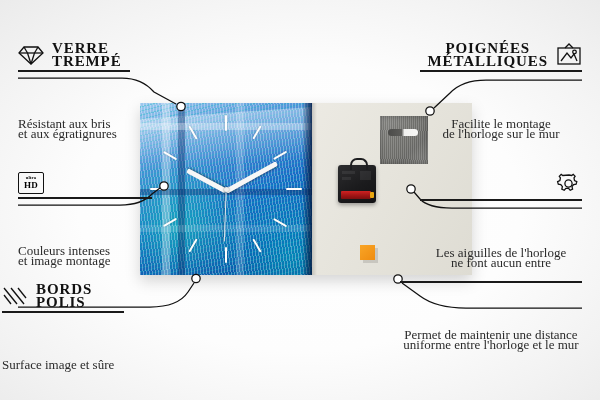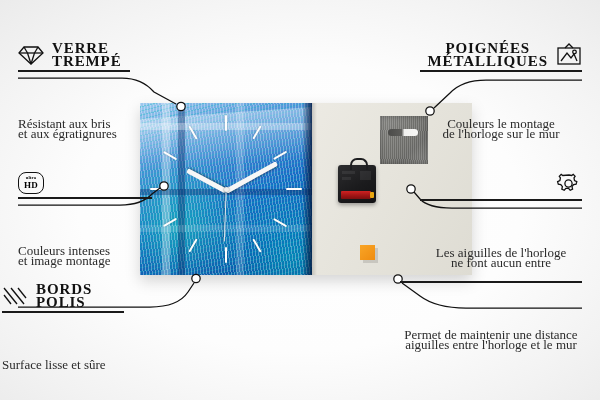--- a/index.html
+++ b/index.html
@@ -100,21 +100,21 @@
   }
   .left .c-head{justify-content:flex-start;}
   .left .c-title,.left .c-sub{text-align:left;}
   .right .c-head{justify-content:flex-end;}
   .right .c-title,.right .c-sub{text-align:center;}
   .ico{flex:0 0 auto;display:block;}
   svg.ico path,svg.ico line,svg.ico polyline,svg.ico polygon,svg.ico rect,svg.ico circle{
     stroke:#111;fill:none;stroke-width:1.3;
   }
   .hdbox{
-    width:24px;height:20px;border:1.5px solid #111;border-radius:8px;
+    width:24px;height:20px;border:1.5px solid #111;border-radius:2px;
     display:flex;flex-direction:column;align-items:center;justify-content:center;line-height:1;
   }
   .hdbox .u{font-size:4.6px;font-weight:bold;letter-spacing:.2px;}
   .hdbox .h{font-size:9px;font-weight:bold;letter-spacing:.3px;}
   #wires{position:absolute;left:0;top:0;width:600px;height:400px;pointer-events:none;}
   #wires path{fill:none;stroke:#111;stroke-width:1.25;}
   #wires circle{fill:#ffffff;stroke:#111;stroke-width:1.25;}
 </style>
 </head>
 <body>
@@ -223,50 +223,50 @@
       <svg class="ico" width="26" height="22" viewBox="0 0 26 22">
         <line x1="2" y1="3" x2="15" y2="19"></line>
         <line x1="9" y1="3" x2="22" y2="19"></line>
         <line x1="16" y1="3" x2="24" y2="13"></line>
         <line x1="2" y1="10" x2="9" y2="19"></line>
       </svg>
       <div class="c-title">BORDS
 POLIS</div>
     </div>
     <div class="c-rule" style="width:122px;"></div>
-    <div class="c-sub">Surface lisse et sûre</div>
+    <div class="c-sub">Surface image et sûre</div>
   </div>
 
   <div class="callout right" style="left:420px;top:42px;width:162px;">
     <div class="c-head">
       <div class="c-title">POIGNÉES
 MÉTALLIQUES</div>
       <svg class="ico" width="26" height="24" viewBox="0 0 26 24">
         <polyline points="9,5 13,1 17,5"></polyline>
         <rect x="2" y="5" width="22" height="16"></rect>
         <polyline points="5,18 11,10 15,15 18,11 21,18"></polyline>
         <circle cx="18.5" cy="9" r="1.8"></circle>
       </svg>
     </div>
     <div class="c-rule" style="width:162px;margin-left:auto;"></div>
-    <div class="c-sub">Couleurs le montage
+    <div class="c-sub">Facilite le montage
 de l'horloge sur le mur</div>
   </div>
 
   <div class="callout right" style="left:420px;top:172px;width:162px;">
     <div class="c-head">
       <svg class="ico" width="26" height="24" viewBox="0 0 26 24">
         <path d="M13,3 l2.6,.5 1.6,-1.1 1.9,1.9 -1.1,1.6 .5,2.6 2.3,1.1 -.7,2.6 -2.5,.3 -1.6,2.1 .6,2.5 -2.4,1.2 -1.7,-1.9 -2.6,0 -1.7,1.9 -2.4,-1.2 .6,-2.5 -1.6,-2.1 -2.5,-.3 -.7,-2.6 2.3,-1.1 .5,-2.6 -1.1,-1.6 1.9,-1.9 1.6,1.1z"></path>
         <circle cx="12.5" cy="11.5" r="3.6"></circle>
       </svg>
     </div>
     <div class="c-rule" style="width:162px;margin-left:auto;"></div>
     <div class="c-sub">Les aiguilles de l'horloge
 ne font aucun entre</div>
   </div>
 
   <div class="callout right" style="left:400px;top:278px;width:182px;">
     <div class="c-rule" style="width:182px;margin-left:auto;"></div>
     <div class="c-sub">Permet de maintenir une distance
-aiguilles entre l'horloge et le mur</div>
+uniforme entre l'horloge et le mur</div>
   </div>
 
 </div>
 
 </body></html>

